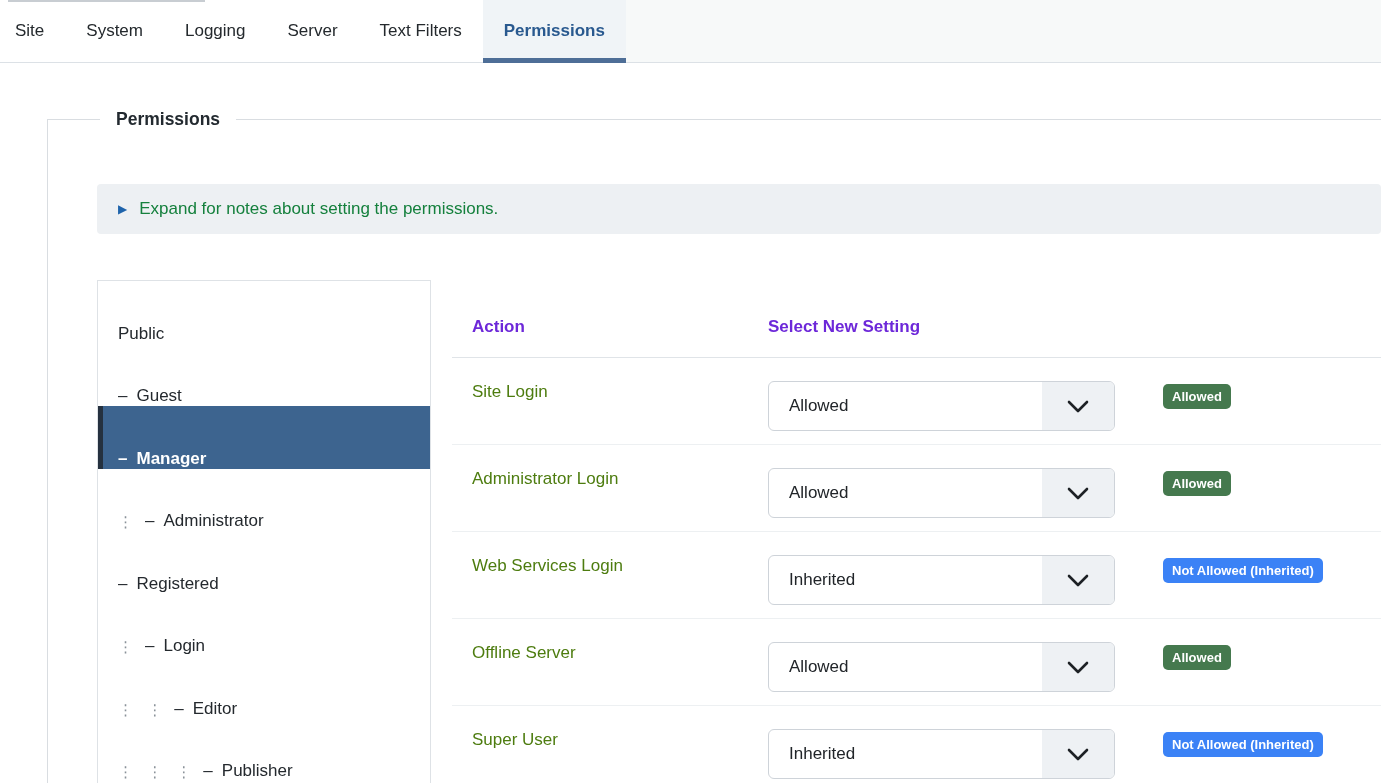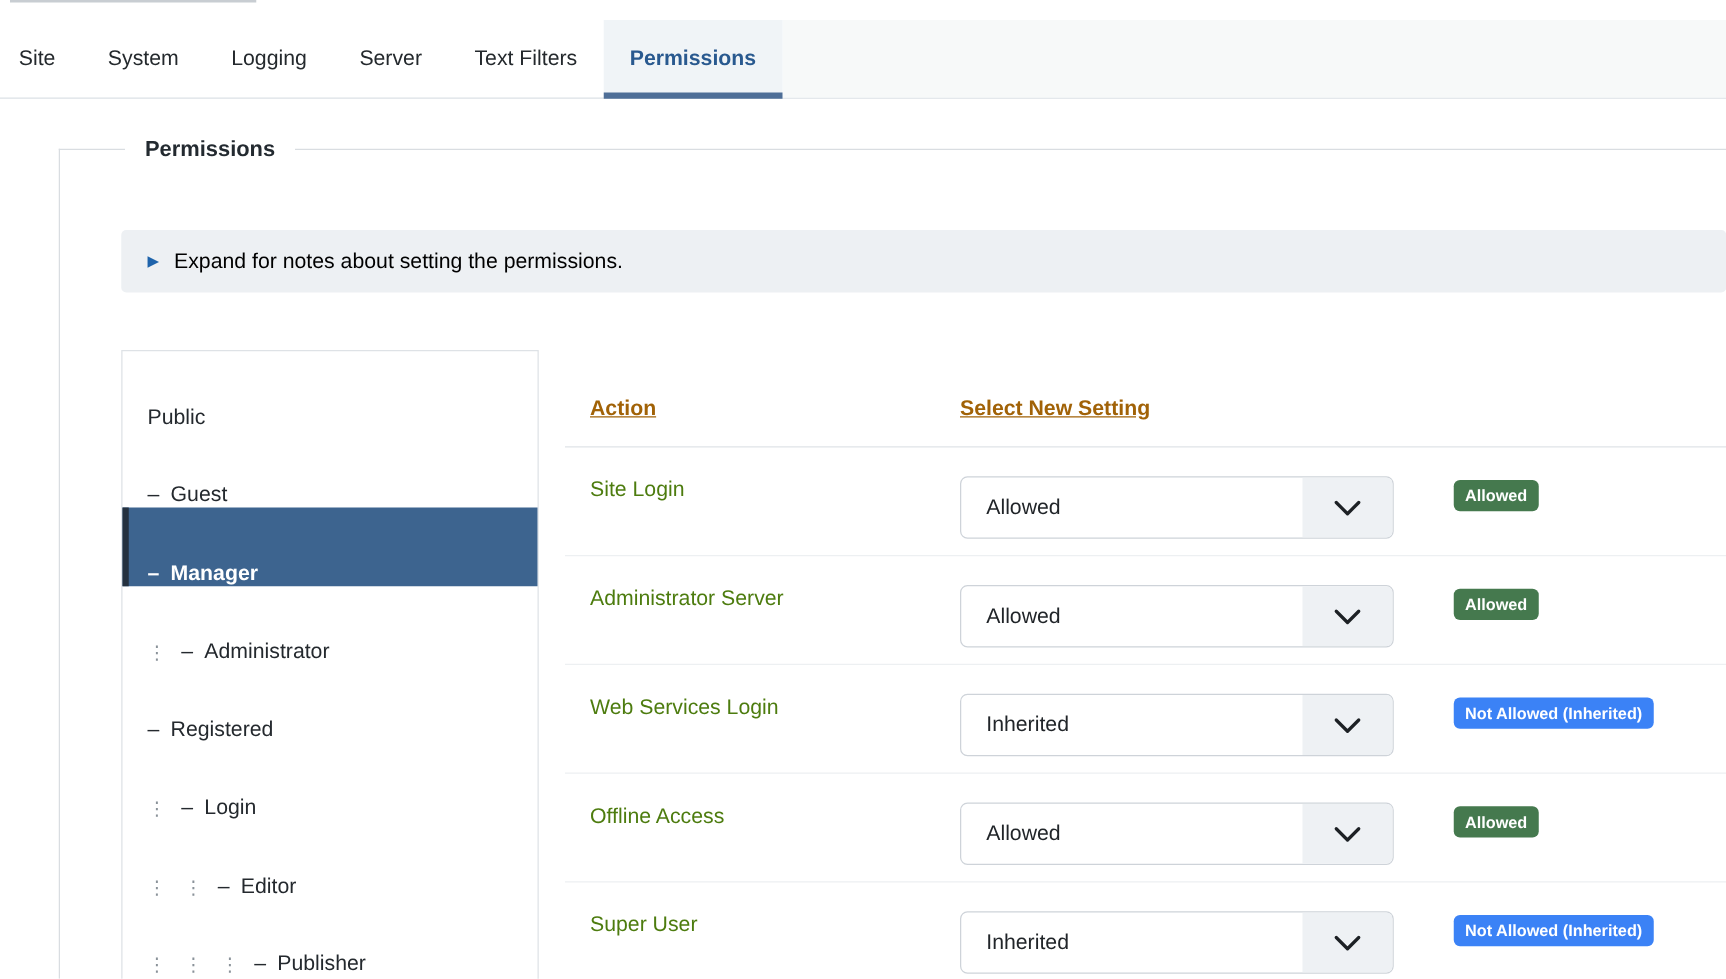--- a/index.html
+++ b/index.html
@@ -4,21 +4,21 @@
 <style>
   html,body{margin:0;padding:0;}
   body{
     width:1381px;height:783px;position:relative;overflow:hidden;
     background:#ffffff;
     font-family:"Liberation Sans", sans-serif;
     color:#24292e;
   }
   
   .tabbar{
-    position:absolute;left:0;top:16px;width:1381px;height:62px;
+    position:absolute;left:0;top:0;width:1381px;height:62px;
     display:flex;align-items:stretch;
     border-bottom:1px solid #dce1e6;background:#ffffff;
   }
   .tab{
     display:flex;align-items:center;
     padding:0 21px;font-size:17px;color:#24292d;cursor:pointer;
     position:relative;white-space:nowrap;
   }
   .tab:first-child{padding-left:15px;}
   .tab[data-active="true"]{
@@ -39,21 +39,21 @@
   .legend-line.grow{flex:1;}
   .legend-text{padding:0 16px;font-size:17.5px;font-weight:bold;color:#232a30;white-space:nowrap;}
 
   
   .notes{
     position:absolute;left:97px;right:0;top:184px;height:50px;
     background:#edf0f3;border-radius:4px;
     display:flex;align-items:center;cursor:pointer;
   }
   .notes .tri{font-size:12px;color:#1e63ab;margin:0 12px 0 21px;}
-  .notes .notes-text{font-size:17px;color:#000000;}
+  .notes .notes-text{font-size:17px;color:#15803d;}
 
   
   .grouplist{
     position:absolute;left:97px;top:280px;width:334px;height:520px;
     background:#fff;border:1px solid #dee2e6;box-sizing:border-box;
   }
   .group-item{
     height:62.5px;display:flex;align-items:flex-end;
     padding-left:20px;font-size:17px;color:#24292e;cursor:pointer;box-sizing:border-box;
   }
@@ -67,21 +67,21 @@
   }
 
   
   .ptable{position:absolute;left:452px;right:0;top:296px;}
   .prow{
     display:grid;grid-template-columns:316px 395px 1fr;
     box-sizing:border-box;
   }
   .prow.head{height:62px;border-bottom:1px solid #e0e4e8;}
   .prow.body{height:87px;border-bottom:1px solid #edf0f2;}
-  .hcell{font-size:17px;font-weight:bold;color:#a16207;display:flex;align-items:center;text-decoration:underline;}
+  .hcell{font-size:17px;font-weight:bold;color:#6d28d9;display:flex;align-items:center;}
   .hcell.first{padding-left:20px;}
   .acell{padding:24px 0 0 20px;font-size:17px;color:#4d7c0f;}
   .scell{padding-top:23px;}
   .ccell{padding-top:26px;}
 
   .select{
     width:347px;height:50px;box-sizing:border-box;
     border:1px solid #ced3d9;border-radius:6px;background:#ffffff;
     display:flex;align-items:center;cursor:pointer;overflow:hidden;
   }
@@ -183,21 +183,21 @@
             </svg>
         </span>
       </div>
     </div>
     <div class="ccell">
       <span class="badge" data-status="success">Allowed</span>
     </div>
   </div>
 
   <div class="prow body">
-    <div class="acell">Administrator Server</div>
+    <div class="acell">Administrator Login</div>
     <div class="scell">
       <div class="select">
         <span class="sel-text">Allowed</span>
         <span class="sel-caret">
           <svg width="22" height="13" viewBox="0 0 22 13">
               <polyline points="2,2 11,11 20,2" fill="none" stroke="#1d2125" stroke-width="2.6" stroke-linecap="round" stroke-linejoin="round"></polyline>
             </svg>
         </span>
       </div>
     </div>
@@ -217,21 +217,21 @@
             </svg>
         </span>
       </div>
     </div>
     <div class="ccell">
       <span class="badge" data-status="danger">Not Allowed (Inherited)</span>
     </div>
   </div>
 
   <div class="prow body">
-    <div class="acell">Offline Access</div>
+    <div class="acell">Offline Server</div>
     <div class="scell">
       <div class="select">
         <span class="sel-text">Allowed</span>
         <span class="sel-caret">
           <svg width="22" height="13" viewBox="0 0 22 13">
               <polyline points="2,2 11,11 20,2" fill="none" stroke="#1d2125" stroke-width="2.6" stroke-linecap="round" stroke-linejoin="round"></polyline>
             </svg>
         </span>
       </div>
     </div>

